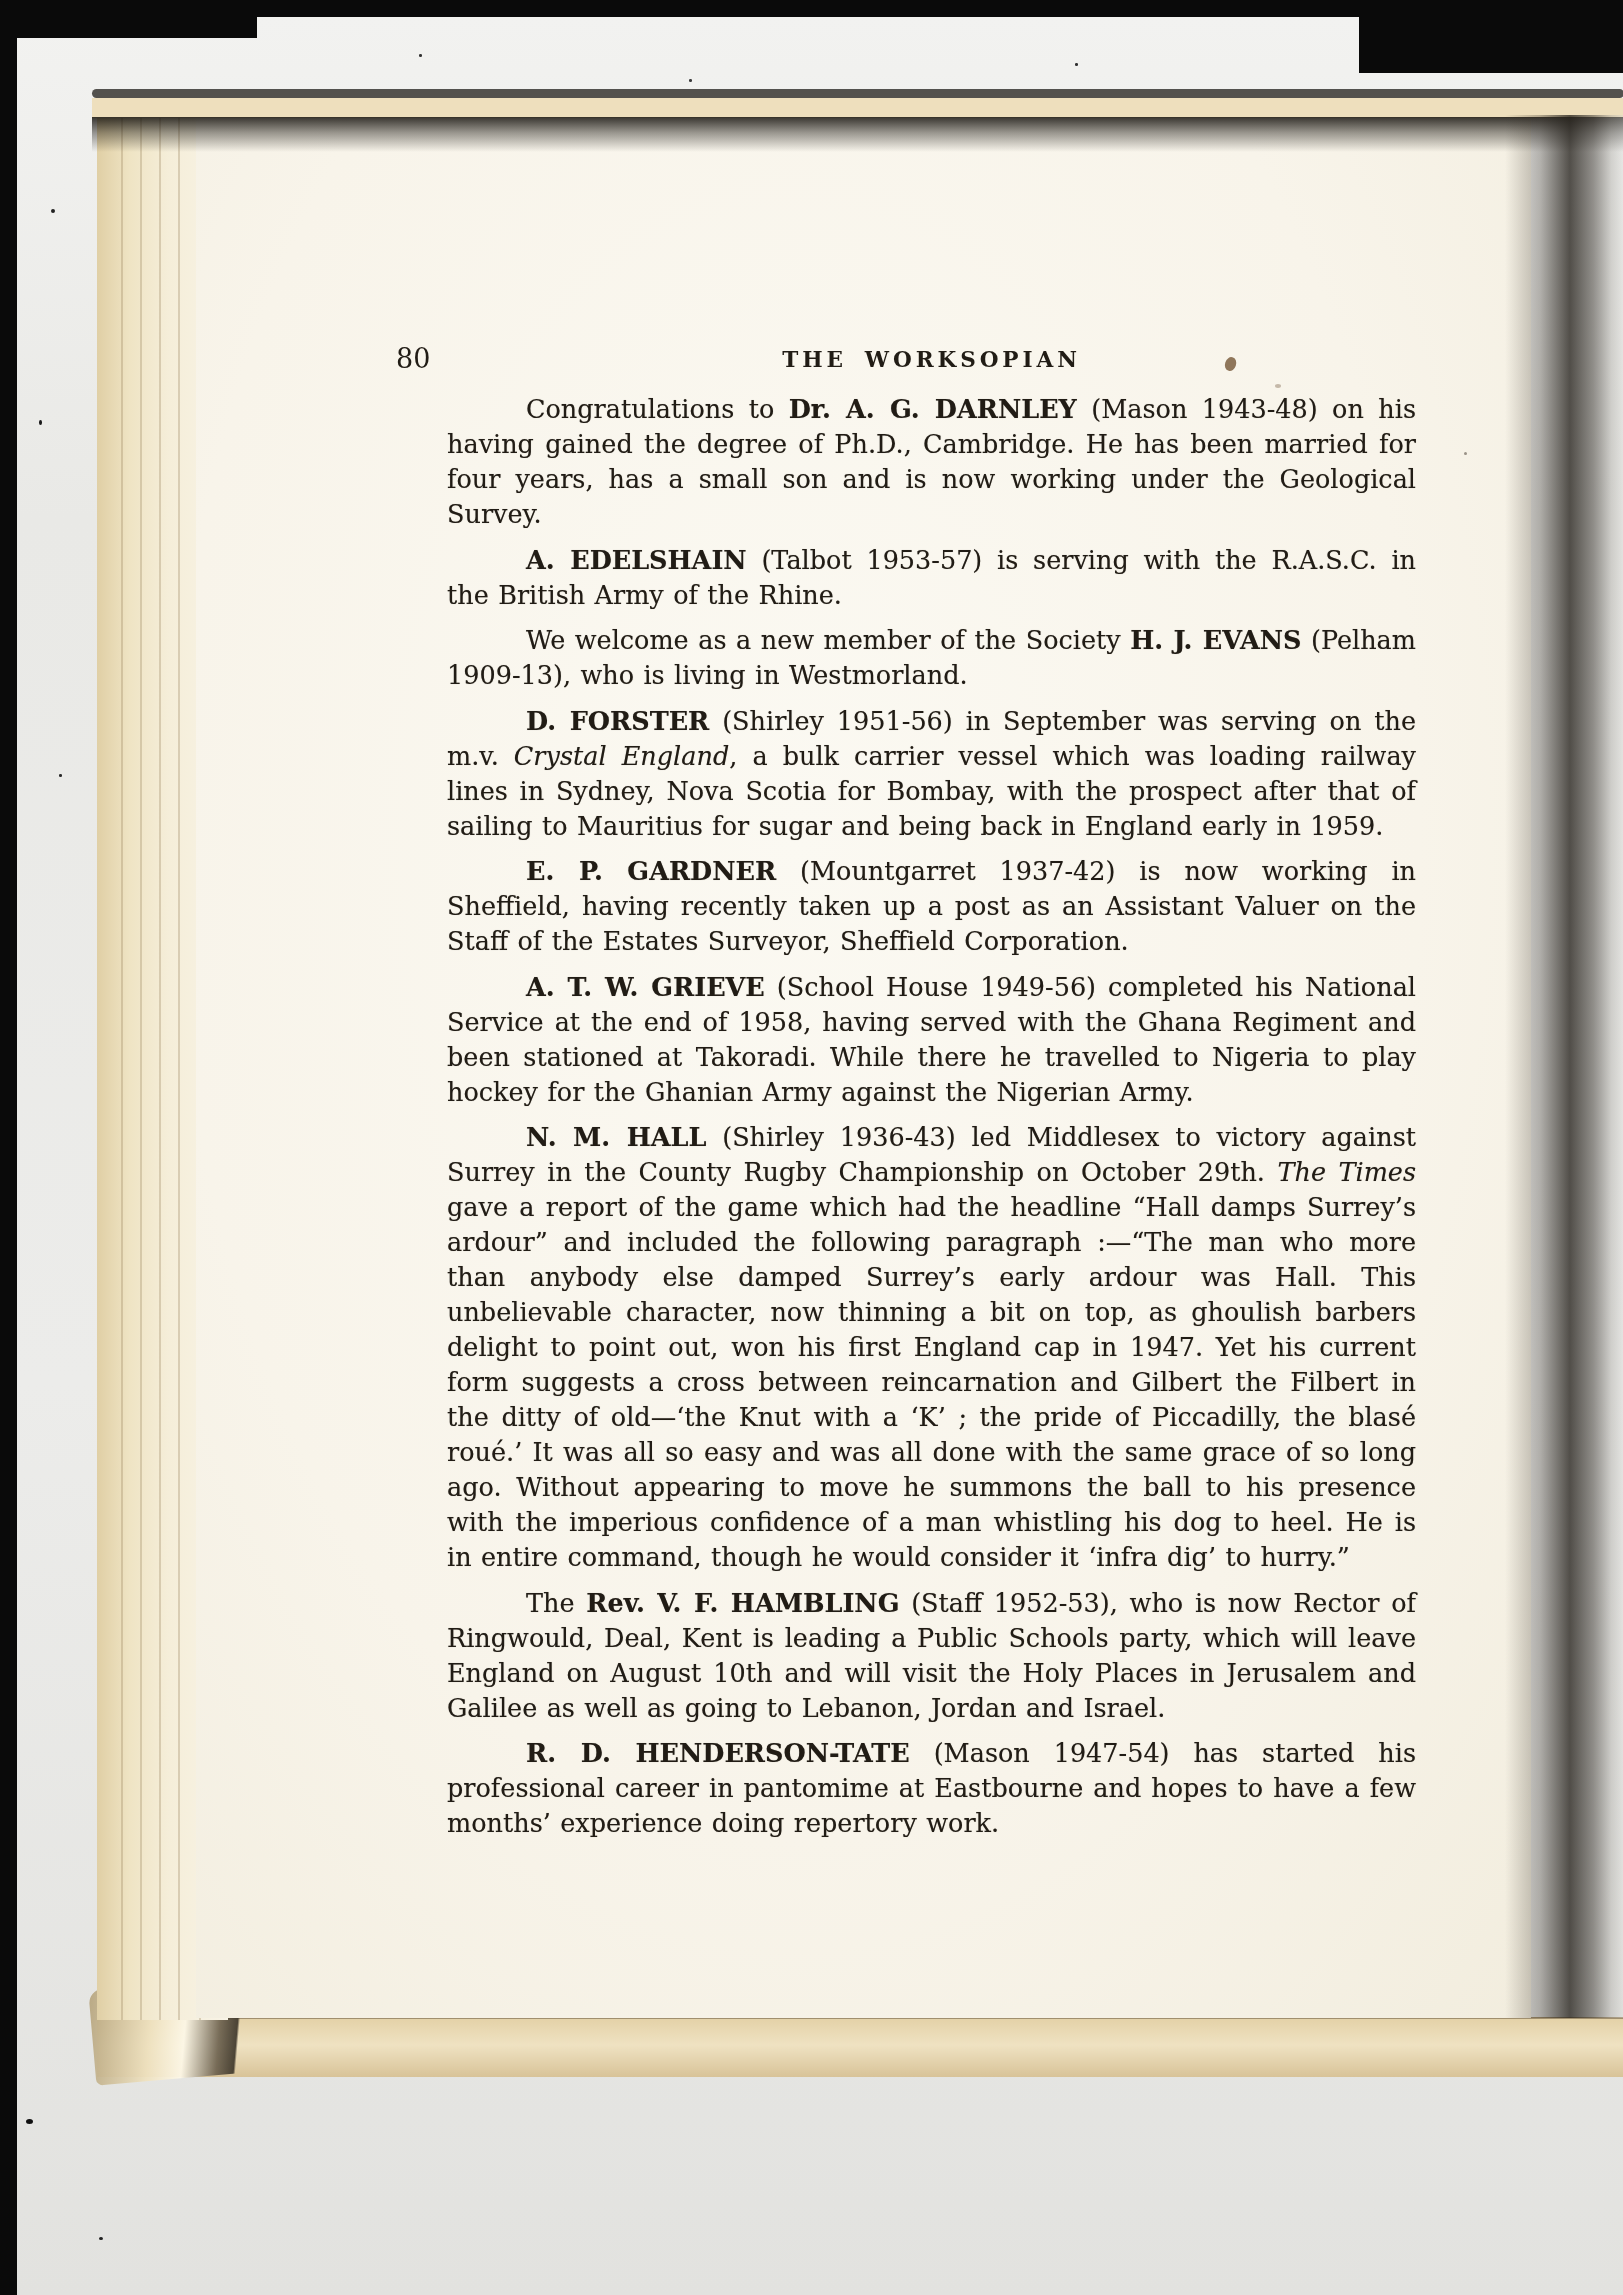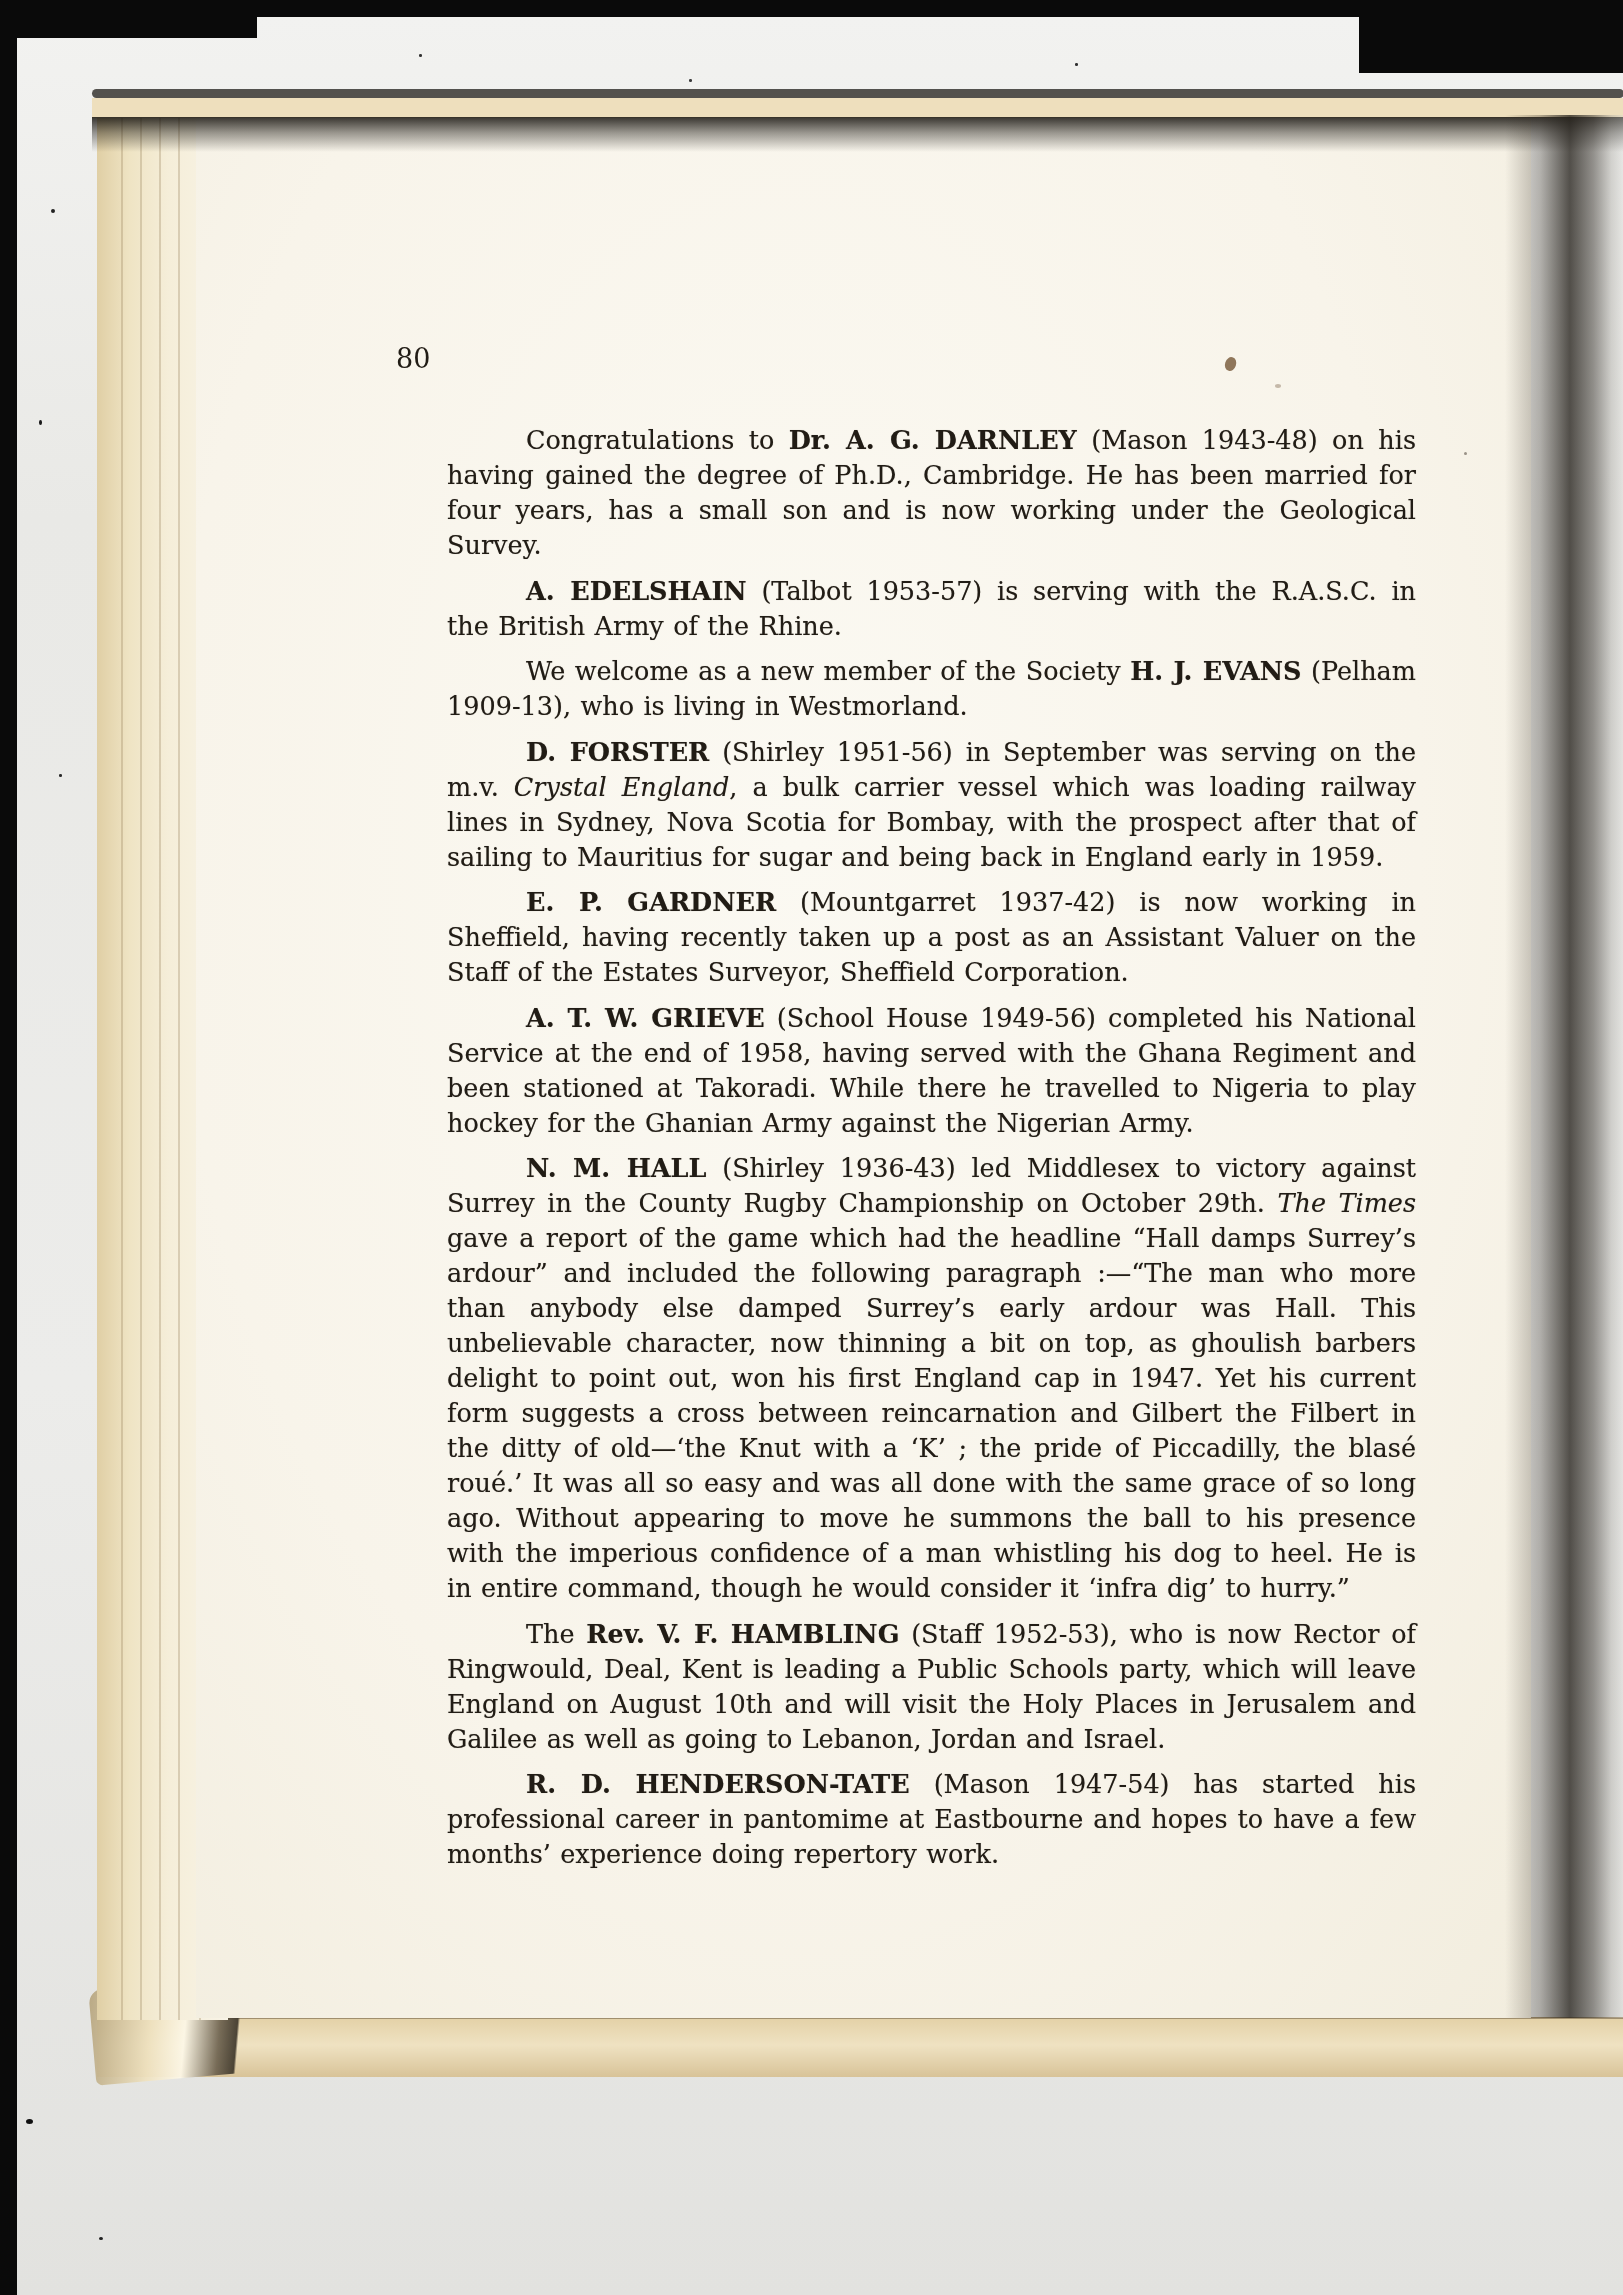--- a/index.html
+++ b/index.html
@@ -36,21 +36,21 @@
         background:radial-gradient(ellipse at 45% 38%,#fbf9f2 0%,#f8f4ea 60%,#f2edde 100%);}
   .gutter{position:absolute;left:1505px;top:115px;width:118px;height:1903px;
         background:linear-gradient(90deg,rgba(50,44,36,0) 0%,rgba(50,44,36,.32) 30%,rgba(38,34,28,.78) 55%,rgba(70,66,60,.55) 75%,rgba(160,158,152,.38) 90%,rgba(212,212,208,.34) 100%);}
 
   
   .column{position:absolute;left:251px;top:230px;width:969px;color:#211c15;}
   .hdr{position:relative;height:46px;}
   .page-num{position:absolute;left:-51px;top:0;font-size:27px;line-height:1;}
   .hdr-title{display:block;text-align:center;font-weight:700;font-size:21.6px;
              letter-spacing:3.9px;line-height:1;padding-top:3.9px;word-spacing:6.5px;}
-  .paras{margin-top:32px;}
+  .paras{margin-top:1px;}
   .para{margin:0 0 10.5px 0;font-size:25.5px;line-height:35px;text-align:justify;
         text-indent:79px;word-spacing:1.3px;text-shadow:0 0 0.7px rgba(35,28,20,.45);}
   .para .b{font-weight:700;}
   .para .i{font-style:italic;}
 
   
   .speck{position:absolute;border-radius:50%;}
   .sp1{left:1225px;top:357px;width:10.5px;height:14.4px;background:#7d5f41;transform:rotate(18deg);opacity:.85;}
   .sp2{left:1275px;top:384px;width:5.9px;height:3.9px;background:rgba(120,95,70,.4);}
   .sp3{left:51px;top:209px;width:3.9px;height:3.9px;background:#222;}
@@ -81,20 +81,21 @@
     <div class="stack-line" style="left:43px"></div>
     <div class="stack-line" style="left:62px"></div>
     <div class="stack-line" style="left:81px"></div>
     <div class="stack-line" style="left:102px"></div>
   </div>
 
   <div class="page">
     <div class="column">
       <div class="hdr">
         <span class="page-num">80</span>
+        <span class="hdr-title">THE WORKSOPIAN</span>
       </div>
       <div class="paras">
           <p class="para"><span>Congratulations to </span><span class="b">Dr. A. G. DARNLEY</span><span> (Mason 1943-48) on his having gained the degree of Ph.D., Cambridge.  He has been married for four years, has a small son and is now working under the Geological Survey.</span></p>
           <p class="para"><span class="b">A. EDELSHAIN</span><span> (Talbot 1953-57) is serving with the R.A.S.C. in the British Army of the Rhine.</span></p>
           <p class="para"><span>We welcome as a new member of the Society </span><span class="b">H. J. EVANS</span><span> (Pelham 1909-13), who is living in Westmorland.</span></p>
           <p class="para"><span class="b">D. FORSTER</span><span> (Shirley 1951-56) in September was serving on the m.v. </span><span class="i">Crystal England</span><span>, a bulk carrier vessel which was loading railway lines in Sydney, Nova Scotia for Bombay, with the prospect after that of sailing to Mauritius for sugar and being back in England early in 1959.</span></p>
           <p class="para"><span class="b">E. P. GARDNER</span><span> (Mountgarret 1937-42) is now working in Sheffield, having recently taken up a post as an Assistant Valuer on the Staff of the Estates Surveyor, Sheffield Corporation.</span></p>
           <p class="para"><span class="b">A. T. W. GRIEVE</span><span> (School House 1949-56) completed his National Service at the end of 1958, having served with the Ghana Regiment and been stationed at Takoradi. While there he travelled to Nigeria to play hockey for the Ghanian Army against the Nigerian Army.</span></p>
           <p class="para"><span class="b">N. M. HALL</span><span> (Shirley 1936-43) led Middlesex to victory against Surrey in the County Rugby Championship on October 29th.  </span><span class="i">The Times</span><span> gave a report of the game which had the headline “Hall damps Surrey’s ardour” and included the following paragraph :—“The man who more than anybody else damped Surrey’s early ardour was Hall.  This unbelievable character, now thinning a bit on top, as ghoulish barbers delight to point out, won his first England cap in 1947.  Yet his current form suggests a cross between reincarnation and Gilbert the Filbert in the ditty of old—‘the Knut with a ‘K’ ; the pride of Piccadilly, the blasé roué.’  It was all so easy and was all done with the same grace of so long ago.  Without appearing to move he summons the ball to his presence with the imperious confidence of a man whistling his dog to heel. He is in entire command, though he would consider it ‘infra dig’ to hurry.”</span></p>
           <p class="para"><span>The </span><span class="b">Rev. V. F. HAMBLING</span><span> (Staff 1952-53), who is now Rector of Ringwould, Deal, Kent is leading a Public Schools party, which will leave England on August 10th and will visit the Holy Places in Jerusalem and Galilee as well as going to Lebanon, Jordan and Israel.</span></p>

